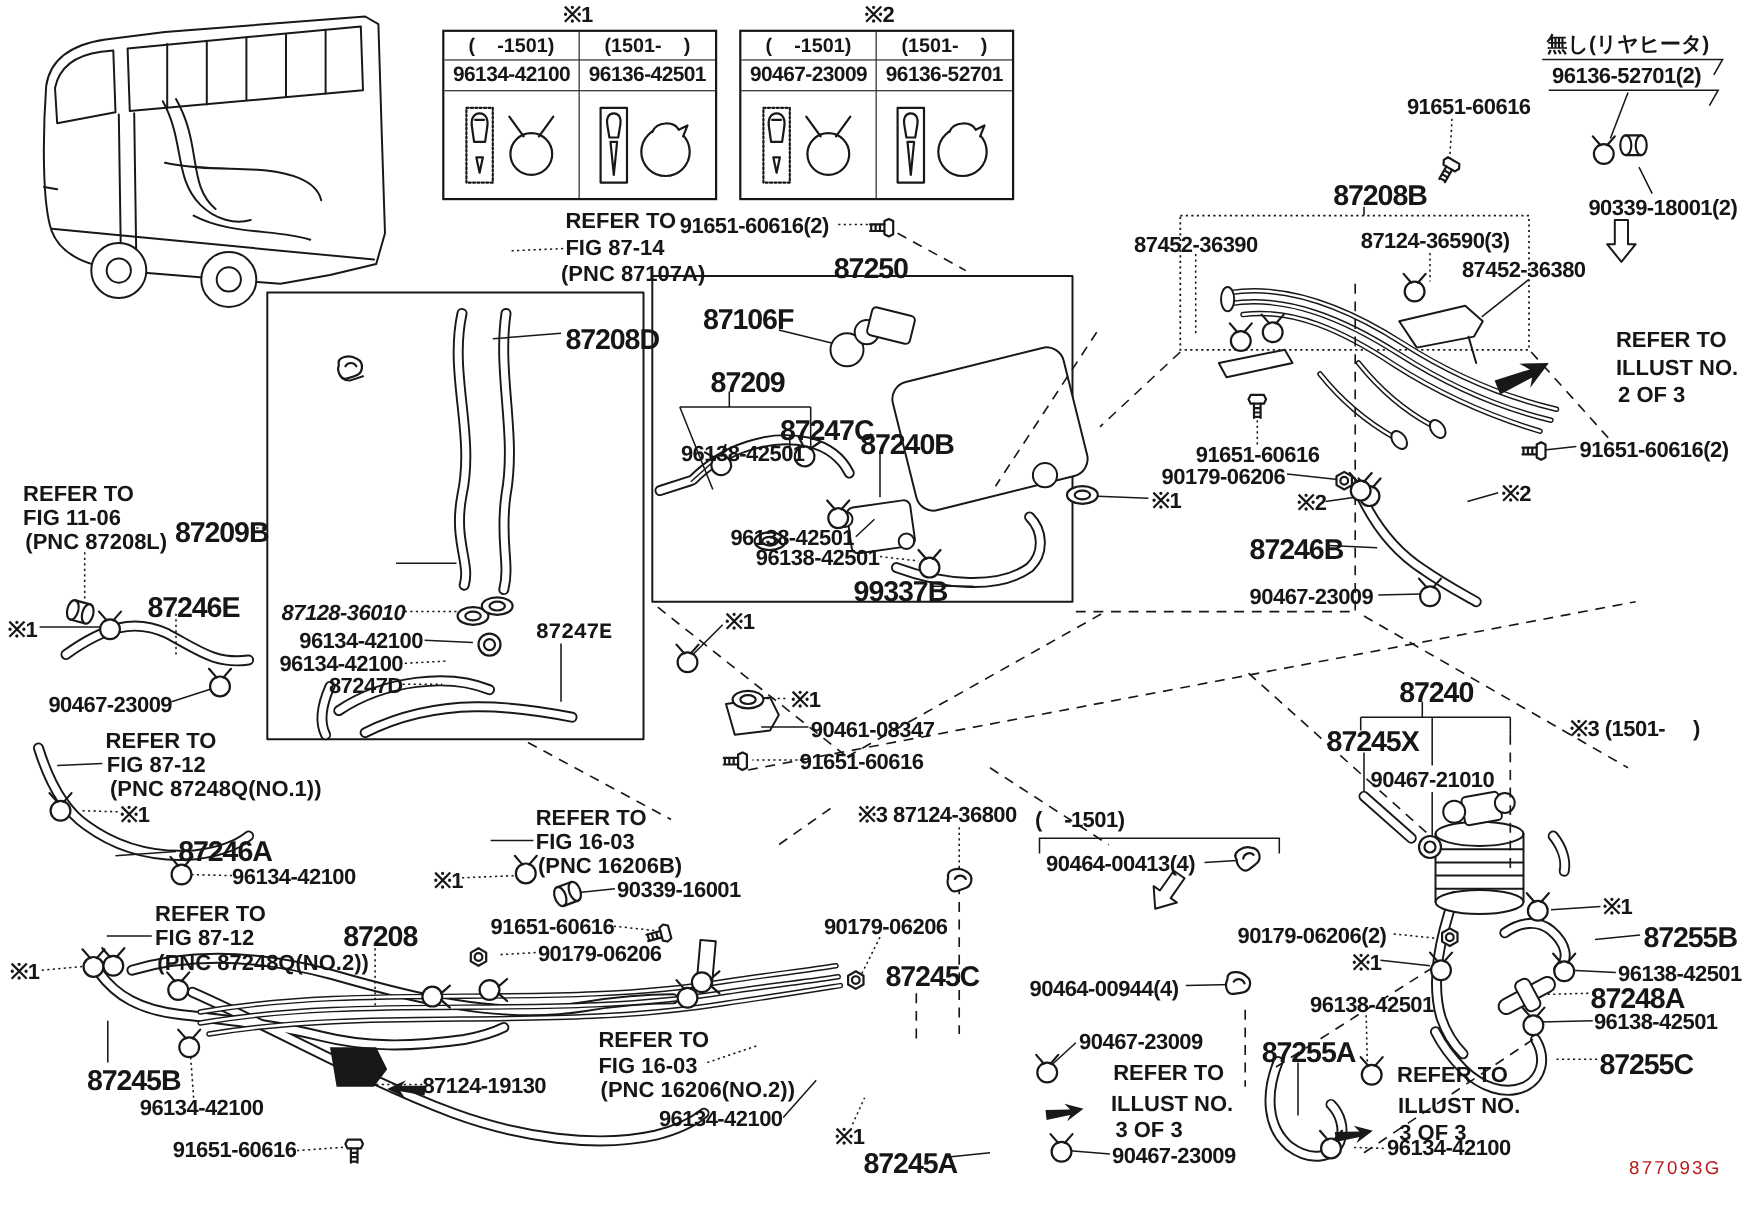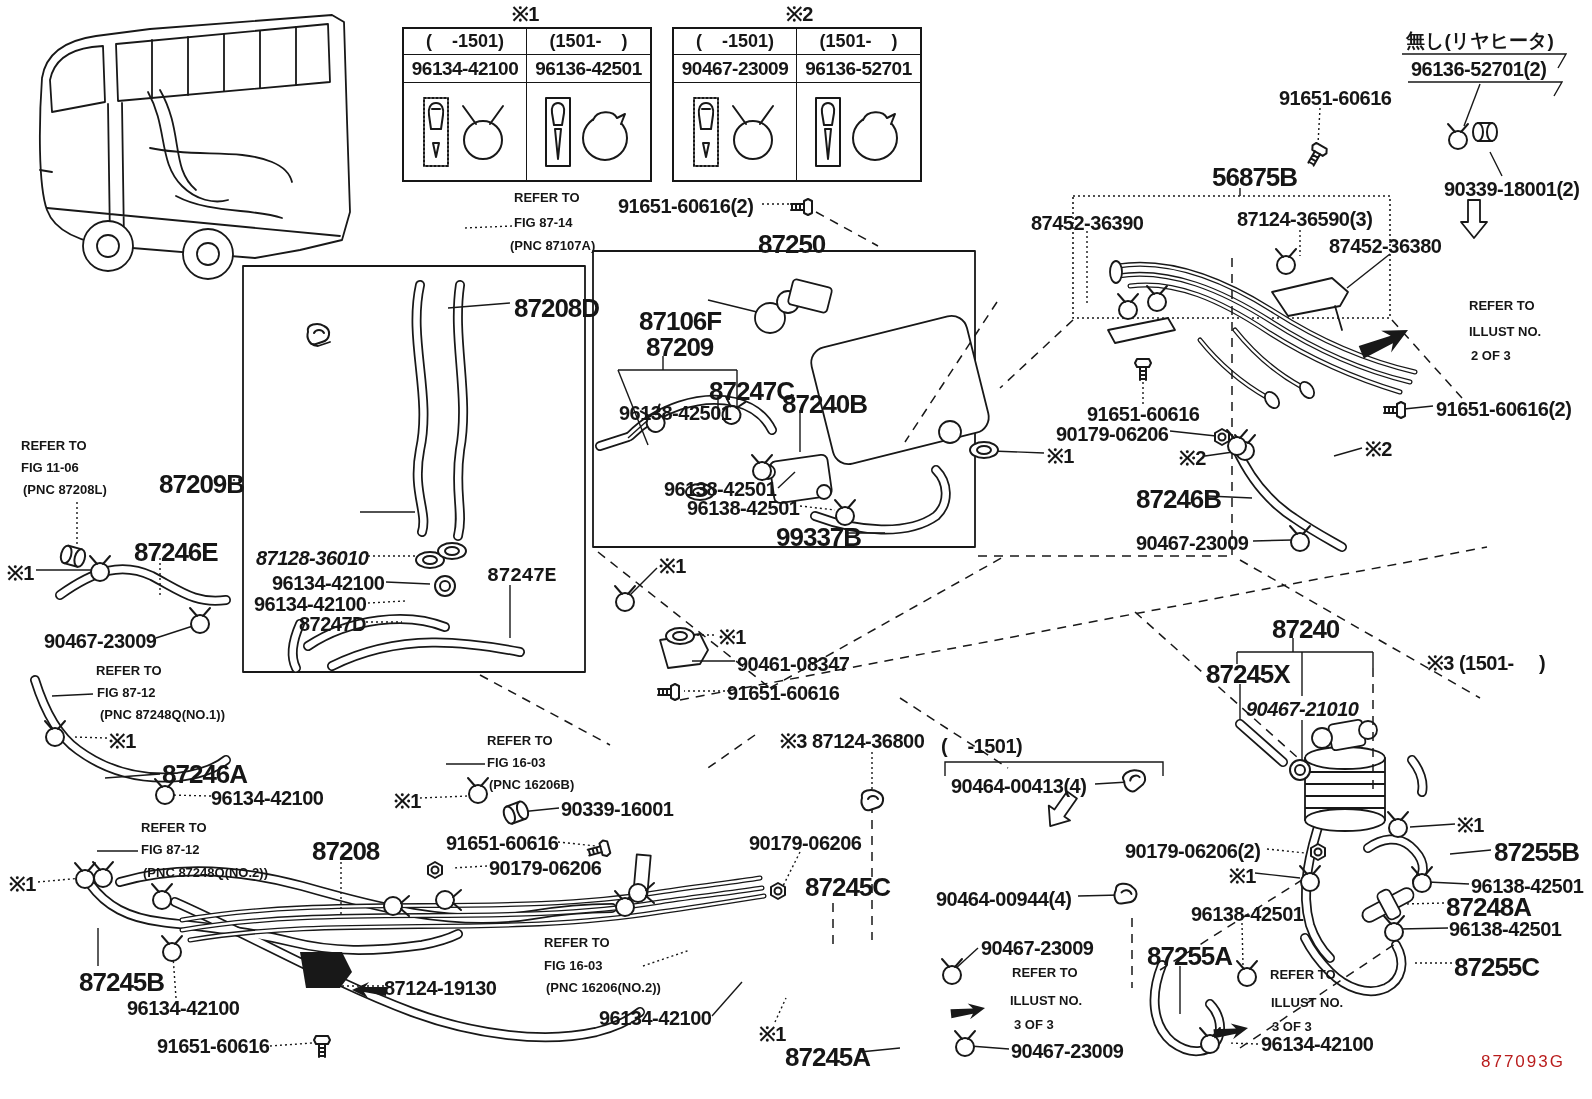--- a/index.html
+++ b/index.html
@@ -3,21 +3,21 @@
 <meta charset="utf-8">
 <style>
   html,body{margin:0;padding:0;background:#fff}
   .canvas{position:relative;width:1592px;height:1099px;background:#fff;overflow:hidden;
           font-family:"Liberation Sans",sans-serif;color:#161616}
   .art{position:absolute;left:0;top:0;width:1592px;height:1099px}
   #label-layer{position:absolute;left:0;top:0;width:1592px;height:1099px}
   .lbl{position:absolute;white-space:pre;line-height:1;font-weight:700;letter-spacing:-0.5px;color:#161616}
   .lbl.b{font-size:26px;letter-spacing:-1px}
   .lbl.m{font-size:20px}
-  .lbl.r{font-size:13px;letter-spacing:0}
+  .lbl.r{font-size:20px;letter-spacing:0}
   .lbl.n{font-size:20px}
   .lbl.j{font-size:19px;letter-spacing:0}
   .lbl.c{font-size:17px;font-weight:400;letter-spacing:2px;color:#b91c1c}
   
   .ln{stroke:#181818;fill:none;stroke-width:1.8;stroke-linecap:round;stroke-linejoin:round}
   .lnf{stroke:#181818;fill:#fff;stroke-width:1.8;stroke-linejoin:round}
   .dk{fill:#181818;stroke:none}
   .dot{stroke:#181818;fill:none;stroke-width:1.6;stroke-dasharray:2 3}
   .dash{stroke:#181818;fill:none;stroke-width:1.5;stroke-dasharray:9 7}
   .ld{stroke:#181818;fill:none;stroke-width:1.4}
@@ -451,26 +451,26 @@
             <circle cx="26" cy="40" r="22"></circle>
             <path d="M14,22 C18,12 34,12 38,20 L46,16 L42,26"></path>
           </g>
         </svg>
     </div>
   </div>
 
   <div id="label-layer">
       <div class="lbl b" style="left: 514px; top: 295px;">87208D</div>
       <div class="lbl b" style="left: 758px; top: 231px;">87250</div>
-      <div class="lbl b" style="left: 639px; top: 308px;">87106F</div>
+      <div class="lbl b" style="left: 639px; top: 277px;">87106F</div>
       <div class="lbl b" style="left: 646px; top: 334px;">87209</div>
       <div class="lbl b" style="left: 709px; top: 378px;">87247C</div>
       <div class="lbl b" style="left: 782px; top: 391px;">87240B</div>
       <div class="lbl b" style="left: 776px; top: 524px;">99337B</div>
-      <div class="lbl b" style="left: 1212px; top: 164px;">56875B</div>
+      <div class="lbl b" style="left: 1212px; top: 164px;">87208B</div>
       <div class="lbl b" style="left: 159px; top: 471px;">87209B</div>
       <div class="lbl b" style="left: 134px; top: 539px;">87246E</div>
       <div class="lbl b" style="left: 162px; top: 761px;">87246A</div>
       <div class="lbl b" style="left: 1136px; top: 486px;">87246B</div>
       <div class="lbl b" style="left: 312px; top: 838px;">87208</div>
       <div class="lbl b" style="left: 79px; top: 969px;">87245B</div>
       <div class="lbl b" style="left: 805px; top: 874px;">87245C</div>
       <div class="lbl b" style="left: 785px; top: 1044px;">87245A</div>
       <div class="lbl b" style="left: 1272px; top: 616px;">87240</div>
       <div class="lbl b" style="left: 1206px; top: 661px;">87245X</div>
@@ -507,21 +507,21 @@
       <div class="lbl m" style="left: 780px; top: 731px;">※3 87124-36800</div>
       <div class="lbl m" style="left: 941px; top: 736px;">(    -1501)</div>
       <div class="lbl m" style="left: 951px; top: 776px;">90464-00413(4)</div>
       <div class="lbl m" style="left: 936px; top: 889px;">90464-00944(4)</div>
       <div class="lbl m" style="left: 981px; top: 938px;">90467-23009</div>
       <div class="lbl m" style="left: 1011px; top: 1041px;">90467-23009</div>
       <div class="lbl m" style="left: 1125px; top: 841px;">90179-06206(2)</div>
       <div class="lbl m" style="left: 1191px; top: 904px;">96138-42501</div>
       <div class="lbl m" style="left: 1471px; top: 876px;">96138-42501</div>
       <div class="lbl m" style="left: 1449px; top: 919px;">96138-42501</div>
-      <div class="lbl m" style="left: 1246px; top: 699px; font-style: italic;">90467-21010</div>
+      <div class="lbl m" style="left: 1246px; top: 699px;">90467-21010</div>
       <div class="lbl m" style="left: 1261px; top: 1034px;">96134-42100</div>
       <div class="lbl m" style="left: 599px; top: 1008px;">96134-42100</div>
       <div class="lbl m" style="left: 127px; top: 998px;">96134-42100</div>
       <div class="lbl m" style="left: 157px; top: 1036px;">91651-60616</div>
       <div class="lbl m" style="left: 384px; top: 978px;">87124-19130</div>
       <div class="lbl m" style="left: 749px; top: 833px;">90179-06206</div>
       <div class="lbl r" style="left: 514px; top: 191px;">REFER TO</div>
       <div class="lbl r" style="left: 514px; top: 216px;">FIG 87-14</div>
       <div class="lbl r" style="left: 510px; top: 239px;">(PNC 87107A)</div>
       <div class="lbl r" style="left: 21px; top: 439px;">REFER TO</div>

